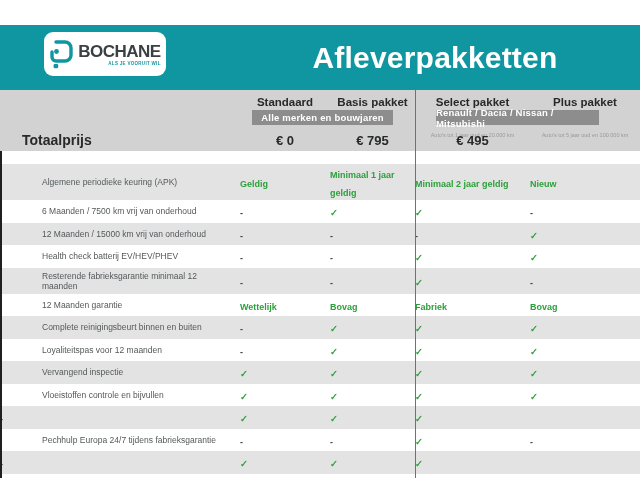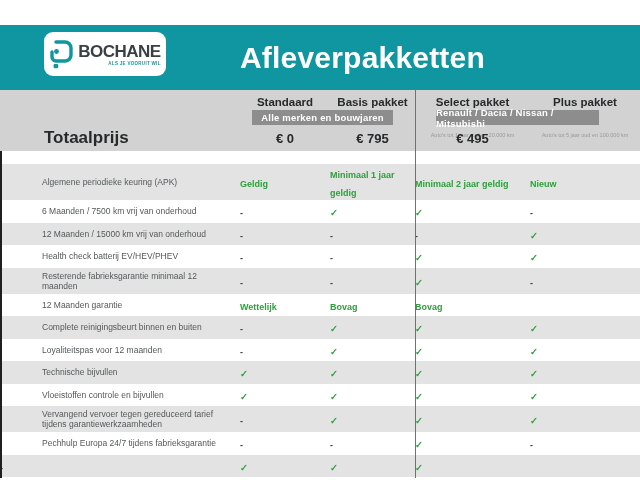--- a/index.html
+++ b/index.html
@@ -12,40 +12,40 @@
 
   
   .header{position:relative;height:65px;background:#0f96a0;}
   .logo-card{position:absolute;left:44px;top:7px;width:122px;height:44px;
              background:#ffffff;border-radius:9px;display:flex;align-items:center;
              justify-content:center;gap:5px;}
   .logo-words{display:flex;flex-direction:column;align-items:flex-end;}
   .logo-name{font-size:17px;font-weight:bold;color:#3b4044;letter-spacing:-0.5px;line-height:1;}
   .logo-tag{font-size:4.5px;color:#0f96a0;font-weight:bold;letter-spacing:0.3px;margin-top:1px;}
   .title{position:absolute;left:240px;right:10px;top:50%;transform:translateY(-50%);
-         text-align:left;color:#ffffff;font-size:30px;font-weight:bold;letter-spacing:0.2px;}
+         text-align:center;color:#ffffff;font-size:30px;font-weight:bold;letter-spacing:0.2px;}
 
   
   .grid{display:grid;grid-template-columns:240px 90px 85px 115px 110px;}
 
   
   .subheader{position:relative;height:61px;background:#d2d2d2;}
   .names-row{padding-top:6px;}
   .col-name{text-align:center;font-size:11.5px;font-weight:bold;color:#27292b;}
   .badge{position:absolute;top:20px;height:15px;background:#8d8d8d;color:#ffffff;
          font-size:9.5px;font-weight:bold;display:flex;align-items:center;
          justify-content:center;letter-spacing:0.2px;}
   .badge1{left:252px;width:141px;}
   .badge2{left:436px;width:163px;}
   .caption{position:absolute;top:41px;height:8px;font-size:5.5px;color:#999999;
            text-align:center;line-height:8px;}
   .caption1{left:415px;width:115px;}
   .caption2{left:530px;width:110px;}
   .total-row{position:absolute;left:0;right:0;bottom:3px;align-items:center;}
-  .total-label{padding-left:44px;font-size:17px;font-weight:bold;color:#27292b;}
+  .total-label{padding-left:22px;font-size:14px;font-weight:bold;color:#27292b;}
   .price{text-align:center;font-size:13px;font-weight:bold;color:#27292b;}
 
   
   .gap{height:13px;background:#ffffff;}
 
   
   .table{position:relative;border-radius:7px;}
   .row{min-height:22.5px;align-items:center;}
   .row.striped{background:#e3e3e3;}
   .row-label{padding:3px 18px 3px 42px;font-size:8.5px;color:#54585a;line-height:1.18;}
@@ -137,52 +137,52 @@
         <div class="row-label">Resterende fabrieksgarantie minimaal 12 maanden</div>
         <div class="cell"><span class="dash">-</span></div>
         <div class="cell"><span class="dash">-</span></div>
         <div class="cell"><span class="check">✓</span></div>
         <div class="cell"><span class="dash">-</span></div>
       </div>
       <div class="grid row">
         <div class="row-label">12 Maanden garantie</div>
         <div class="cell"><span class="cell-text">Wettelijk</span></div>
         <div class="cell"><span class="cell-text">Bovag</span></div>
+        <div class="cell"><span class="cell-text">Fabriek</span></div>
         <div class="cell"><span class="cell-text">Bovag</span></div>
       </div>
       <div class="grid row striped">
         <div class="row-label">Complete reinigingsbeurt binnen en buiten</div>
         <div class="cell"><span class="dash">-</span></div>
         <div class="cell"><span class="check">✓</span></div>
         <div class="cell"><span class="check">✓</span></div>
         <div class="cell"><span class="check">✓</span></div>
       </div>
       <div class="grid row">
         <div class="row-label">Loyaliteitspas voor 12 maanden</div>
         <div class="cell"><span class="dash">-</span></div>
         <div class="cell"><span class="check">✓</span></div>
         <div class="cell"><span class="check">✓</span></div>
         <div class="cell"><span class="check">✓</span></div>
       </div>
       <div class="grid row striped">
-        <div class="row-label">Technische bijvullen</div>
+        <div class="row-label">Vervangend inspectie</div>
         <div class="cell"><span class="check">✓</span></div>
         <div class="cell"><span class="check">✓</span></div>
         <div class="cell"><span class="check">✓</span></div>
         <div class="cell"><span class="check">✓</span></div>
       </div>
       <div class="grid row">
         <div class="row-label">Vloeistoffen controle en bijvullen</div>
         <div class="cell"><span class="check">✓</span></div>
         <div class="cell"><span class="check">✓</span></div>
         <div class="cell"><span class="check">✓</span></div>
         <div class="cell"><span class="check">✓</span></div>
       </div>
       <div class="grid row striped">
-        <div class="row-label">Vervangend vervoer tegen gereduceerd tarief tijdens garantiewerkzaamheden</div>
         <div class="cell"><span class="dash">-</span></div>
         <div class="cell"><span class="check">✓</span></div>
         <div class="cell"><span class="check">✓</span></div>
         <div class="cell"><span class="check">✓</span></div>
       </div>
       <div class="grid row">
         <div class="row-label">Pechhulp Europa 24/7 tijdens fabrieksgarantie</div>
         <div class="cell"><span class="dash">-</span></div>
         <div class="cell"><span class="dash">-</span></div>
         <div class="cell"><span class="check">✓</span></div>

